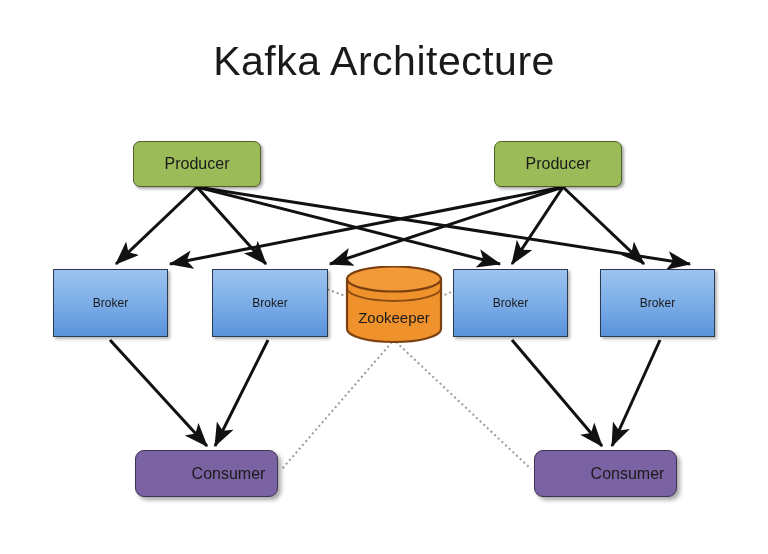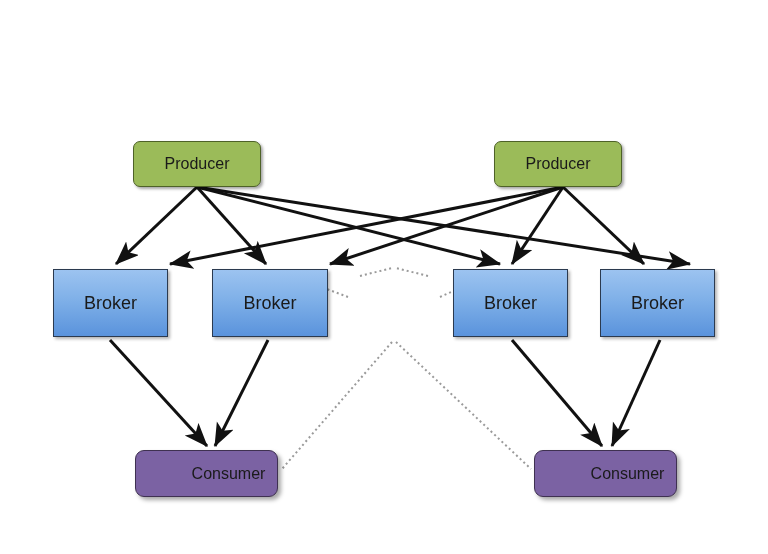--- a/index.html
+++ b/index.html
@@ -49,21 +49,21 @@
   .producer {
     border: 1.5px solid #4e6228;
     border-radius: 7px;
     background: #9BBB59;
     font-size: 16px;
     box-shadow: 2px 2px 3px rgba(0,0,0,0.35);
   }
   .broker {
     border: 1.6px solid #2b3a4f;
     background: linear-gradient(to bottom, #9CC3F0 0%, #7FB0E8 45%, #5A93DC 100%);
-    font-size: 18px;
+    font-size: 12px;
     box-shadow: 2px 2px 3px rgba(0,0,0,0.3);
   }
   .consumer {
     border: 1.5px solid #3f3151;
     border-radius: 9px;
     background: #7B62A3;
     font-size: 16px;
     box-shadow: 3px 3px 4px rgba(0,0,0,0.35);
     padding-left: 44px;
   }
@@ -80,20 +80,21 @@
     font-size: 15px;
     color: #1a1a1a;
     pointer-events: none;
   }
 </style>
 </head>
 <body>
 
 <div id="canvas">
 
+  <div id="title">Kafka Architecture</div>
 
   <svg id="diagram-svg" viewBox="0 0 768 554" xmlns="http://www.w3.org/2000/svg">
     <defs>
       <marker id="ah" markerWidth="9" markerHeight="9" refX="7.6" refY="3.1" orient="auto" markerUnits="strokeWidth">
         <path d="M0,0 L8,3.1 L0,6.2 L1.9,3.1 z" fill="#111111"></path>
       </marker>
     </defs>
 
     <g>
       <line x1="197" y1="187" x2="116" y2="264" stroke="#111111" stroke-width="3" marker-end="url(#ah)"></line>
@@ -143,20 +144,28 @@
   </div>
 
   <div class="node broker" style="left:453px; top:269px; width:115px; height:68px;">
     <span>Broker</span>
   </div>
 
   <div class="node broker" style="left:600px; top:269px; width:115px; height:68px;">
     <span>Broker</span>
   </div>
 
+  <div class="zk-wrap" style="left:345px; top:266px; width:98px; height:78px;">
+    <svg width="98" height="78" viewBox="0 0 98 78" xmlns="http://www.w3.org/2000/svg">
+      <path d="M2,13 L2,63 A47,13 0 0 0 96,63 L96,13 Z" fill="#F0922B" stroke="#7B3F10" stroke-width="2.2"></path>
+      <ellipse cx="49" cy="13" rx="47" ry="12.5" fill="#F29A37" stroke="#7B3F10" stroke-width="2.2"></ellipse>
+      <path d="M2,22 A47,13 0 0 0 96,22" fill="none" stroke="#7B3F10" stroke-width="1.8" opacity="0.85"></path>
+    </svg>
+    <div class="zk-label" style="top:43px;">Zookeeper</div>
+  </div>
 
   <div class="node consumer" style="left:135px; top:450px; width:143px; height:47px;">
     <span>Consumer</span>
   </div>
 
   <div class="node consumer" style="left:534px; top:450px; width:143px; height:47px;">
     <span>Consumer</span>
   </div>
 
 </div>

